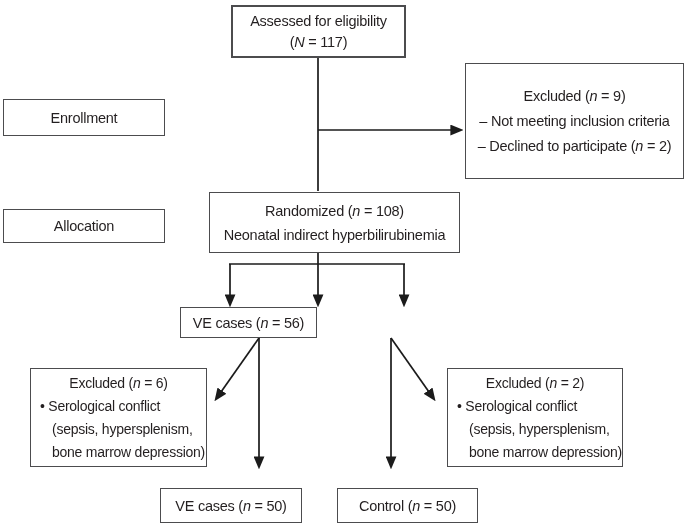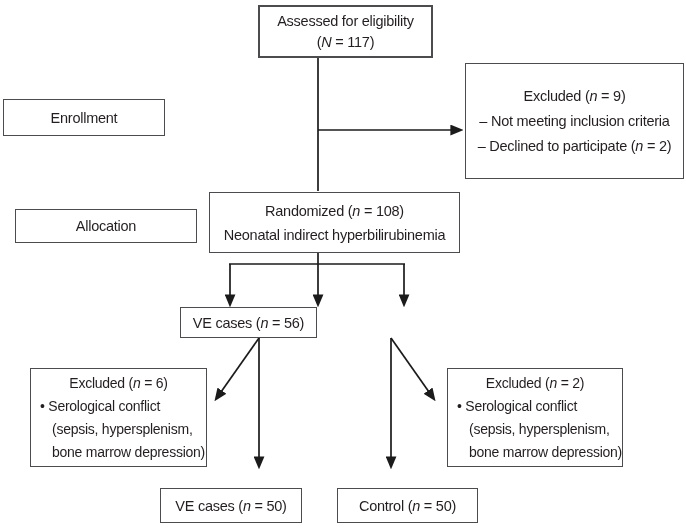--- a/index.html
+++ b/index.html
@@ -19,21 +19,21 @@
   .overlay marker path{fill:var(--arrow-line);stroke:none;}
   .box{
     position:absolute;box-sizing:border-box;border:1.6px solid var(--box-border);
     background:var(--background);display:flex;flex-direction:column;justify-content:center;
     font-size:14.5px;letter-spacing:-0.25px;line-height:22px;text-align:center;
   }
   .box .line{white-space:nowrap;}
   .box .line.left{text-align:left;padding-left:9px;}
   .box .line.indent{text-align:left;padding-left:21px;}
   .it{font-style:italic;}
-  .b-assessed{border-width:2px;line-height:21px;margin-left:27px;}
+  .b-assessed{border-width:2px;line-height:21px;}
   .b-excluded-top{line-height:25px;}
   .b-randomized{line-height:24px;margin-left:12px;}
   .b-excluded-side{line-height:23px;font-size:14px;}
 </style>
 </head>
 <body>
 
 <div class="stage">
 
   <svg class="overlay" width="686" height="528" viewBox="0 0 686 528" xmlns="http://www.w3.org/2000/svg">
@@ -63,21 +63,21 @@
   <div class="box b-excluded-top" style="left:465px;top:63px;width:219px;height:116px">
       <div class="line"><span>Excluded (</span><span class="it">n</span><span> = 9)</span></div>
       <div class="line"><span>– Not meeting inclusion criteria</span></div>
       <div class="line"><span>– Declined to participate (</span><span class="it">n</span><span> = 2)</span></div>
     </div>
 
   <div class="box" style="left:3px;top:99px;width:162px;height:37px">
       <div class="line"><span>Enrollment</span></div>
     </div>
 
-  <div class="box" style="left:15px;top:209px;width:182px;height:34px">
+  <div class="box" style="left:3px;top:209px;width:162px;height:34px">
       <div class="line"><span>Allocation</span></div>
     </div>
 
   <div class="box b-randomized" style="left:197px;top:192px;width:251px;height:61px">
       <div class="line"><span>Randomized (</span><span class="it">n</span><span> = 108)</span></div>
       <div class="line"><span>Neonatal indirect hyperbilirubinemia</span></div>
     </div>
 
   <div class="box" style="left:180px;top:307px;width:137px;height:31px">
       <div class="line"><span>VE cases (</span><span class="it">n</span><span> = 56)</span></div>

